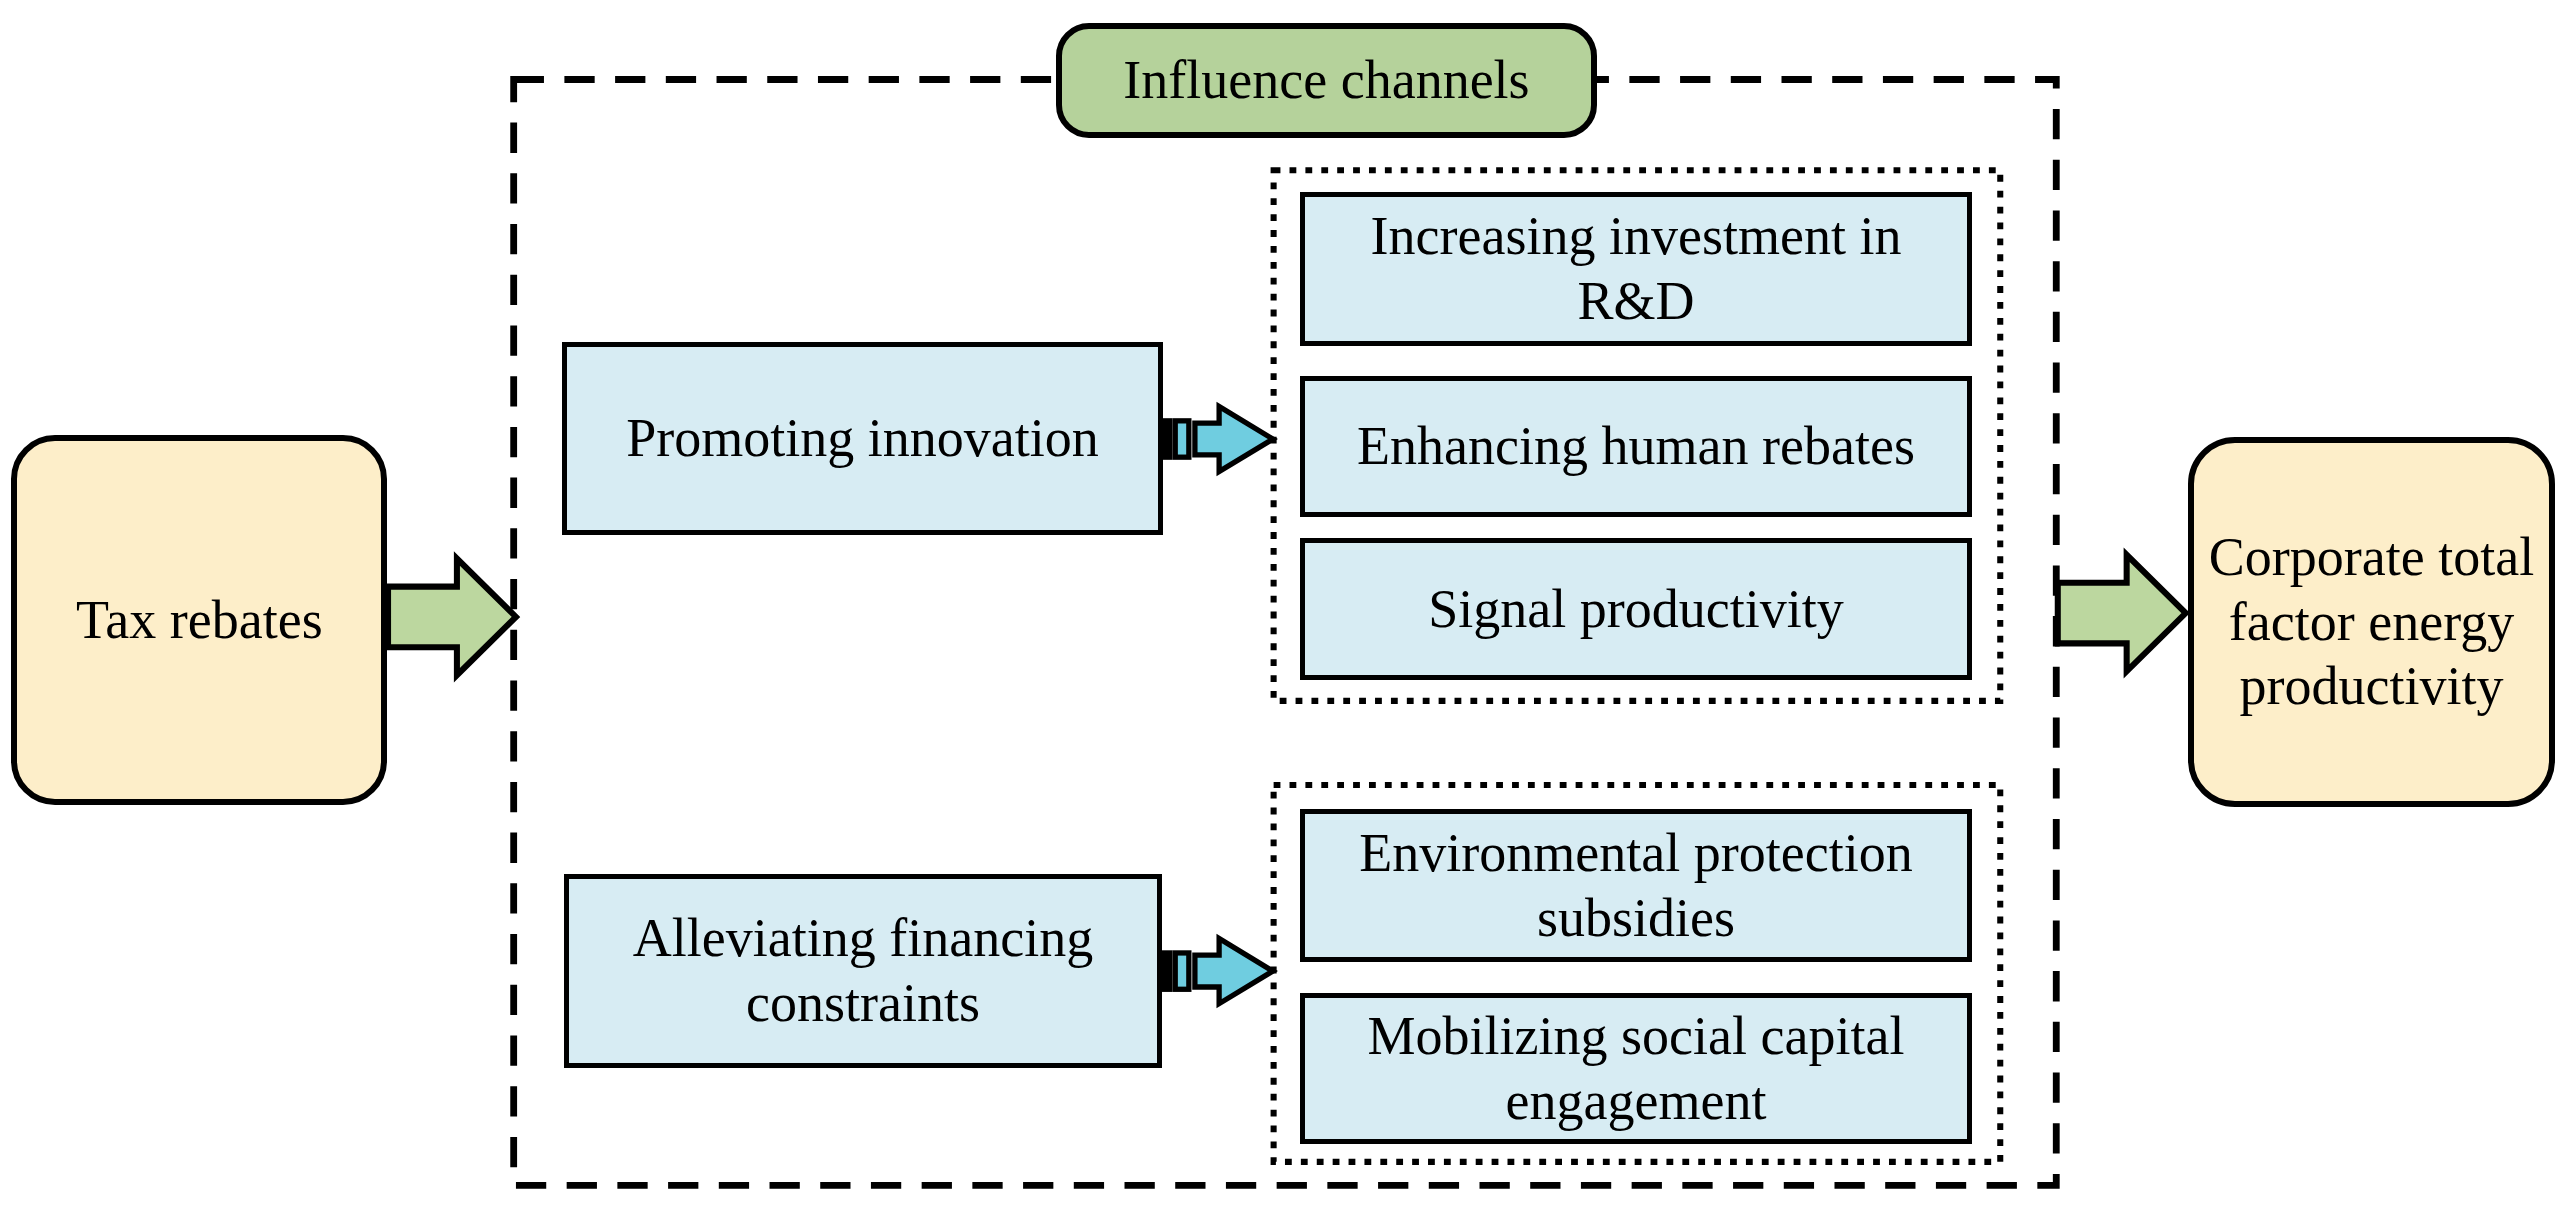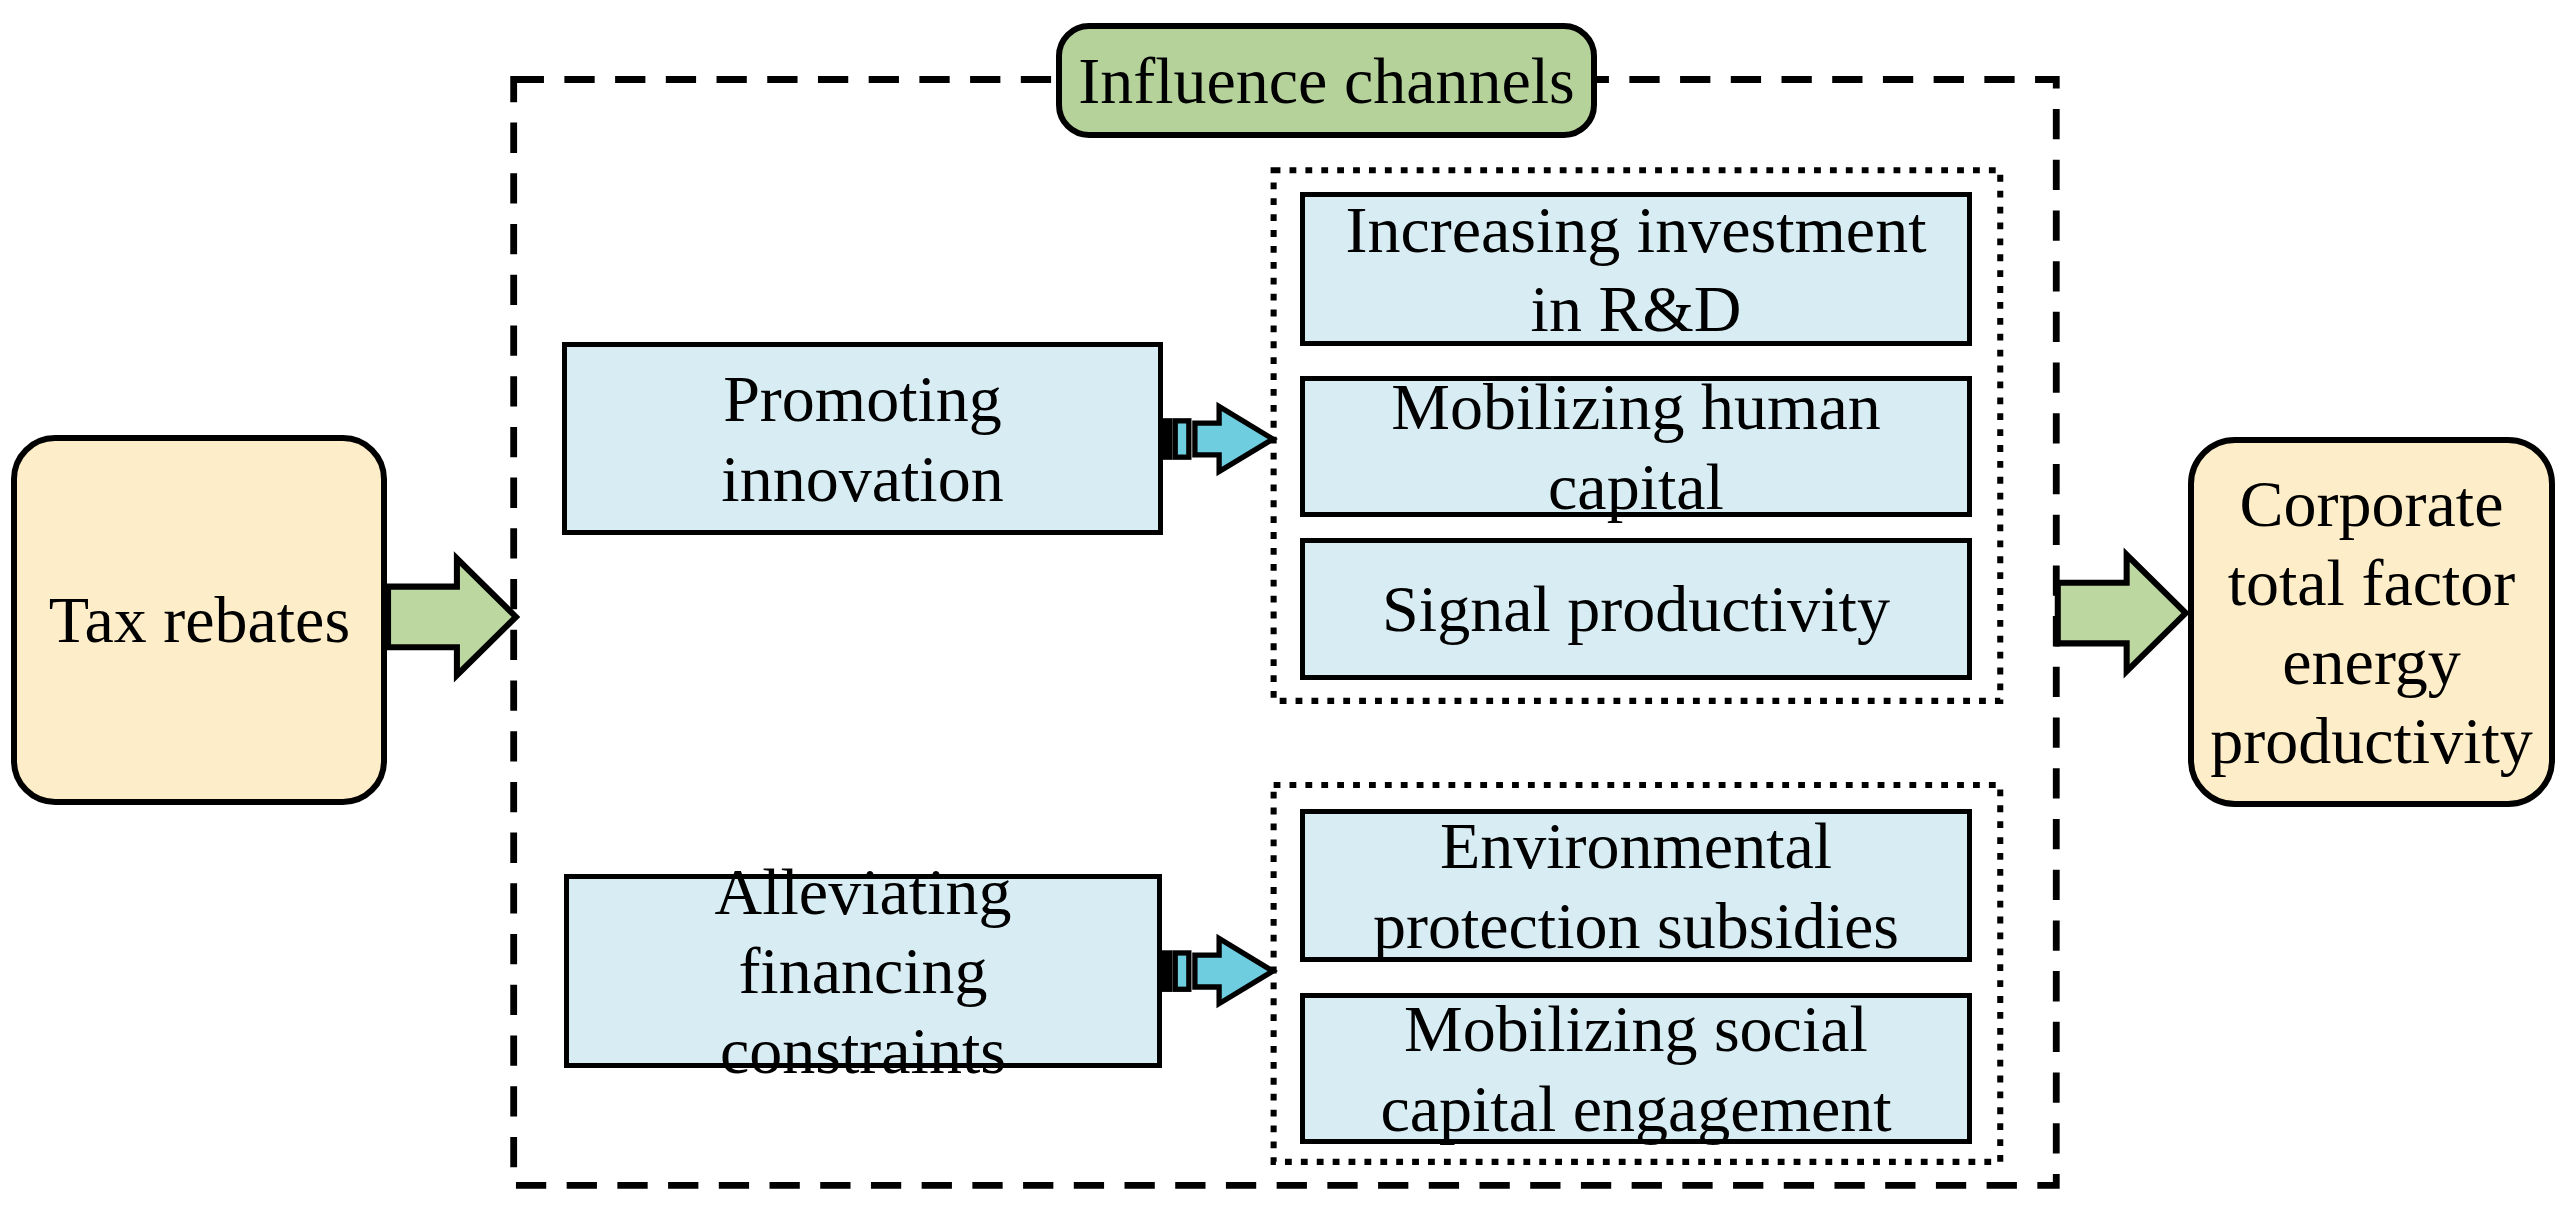--- a/index.html
+++ b/index.html
@@ -18,21 +18,21 @@
   .green-arrow  { fill: var(--arrow-green); stroke: var(--outline); stroke-width: 8; }
   .cyan-shape   { fill: var(--arrow-cyan);  stroke: var(--outline); stroke-width: 7; }
   .box {
     position: absolute;
     box-sizing: border-box;
     display: flex;
     align-items: center;
     justify-content: center;
     text-align: center;
     border: 5.3px solid var(--outline);
-    font-size: 66px;
+    font-size: 54px;
     line-height: 1.2;
     z-index: 1;
   }
   .rounded-yellow {
     background: var(--node-fill-yellow);
     border-width: 6px;
     border-radius: 44px;
     padding: 0 11.4px;
   }
   .blue { background: var(--node-fill-blue); padding: 0 7px; }
@@ -93,21 +93,21 @@
 
   <div id="promoting" class="box blue">
     <span>Promoting innovation</span>
   </div>
 
   <div id="mech-rd" class="box blue">
     <span>Increasing investment in R&amp;D</span>
   </div>
 
   <div id="mech-human" class="box blue">
-    <span>Mobilizing human capital</span>
+    <span>Enhancing human rebates</span>
   </div>
 
   <div id="mech-signal" class="box blue">
     <span>Signal productivity</span>
   </div>
 
   <div id="mech-env" class="box blue">
     <span>Environmental protection subsidies</span>
   </div>
 

